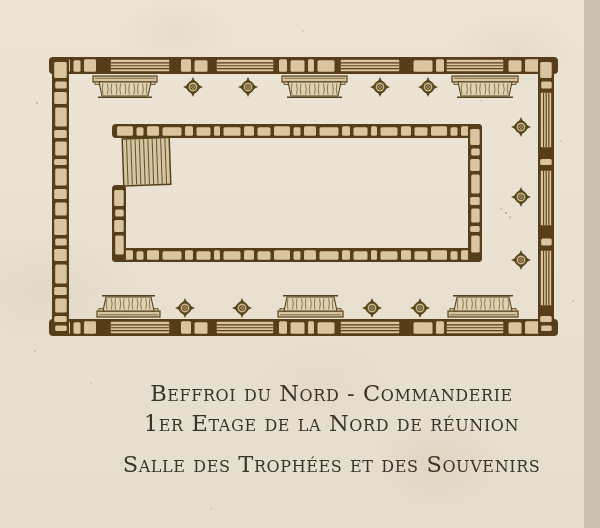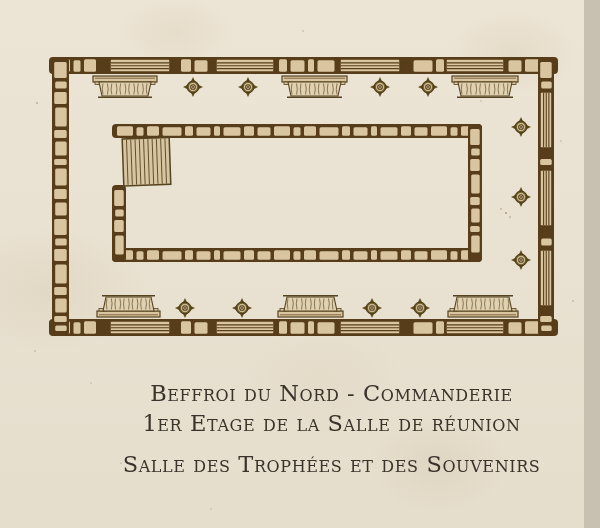--- a/index.html
+++ b/index.html
@@ -428,16 +428,16 @@
         <path d="M0,-10 L3.2,-3.2 L10,0 L3.2,3.2 L0,10 L-3.2,3.2 L-10,0 L-3.2,-3.2 Z" fill="#5f4e20"></path>
         <circle r="6" fill="#6a5824" stroke="#463614" stroke-width="1"></circle>
         <circle r="4.2" fill="#cdbb92"></circle>
         <circle r="2.3" fill="none" stroke="#55421e" stroke-width="1.1"></circle>
         <circle r="0.9" fill="#55421e"></circle>
       </g>
     </svg>
 
   <div class="caption">
     <div class="line line1">Beffroi du Nord - Commanderie</div>
-    <div class="line line2">1er Etage de la Salle de réunion</div>
+    <div class="line line2">1er Etage de la Nord de réunion</div>
     <div class="line line3">Salle des Trophées et des Souvenirs</div>
   </div>
 </div>
 
 </body></html>

